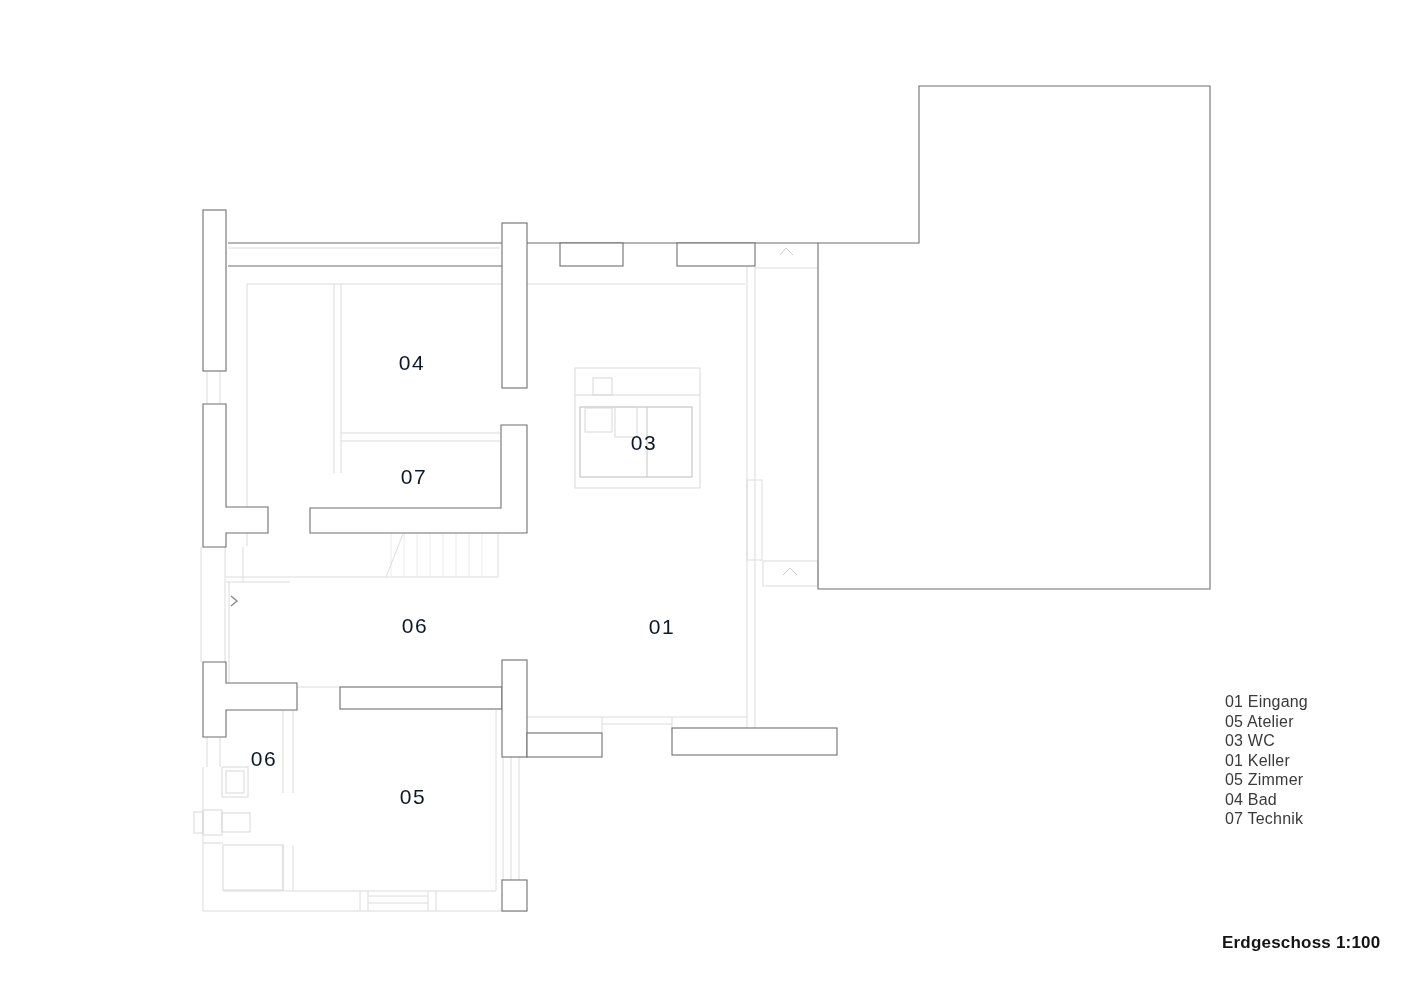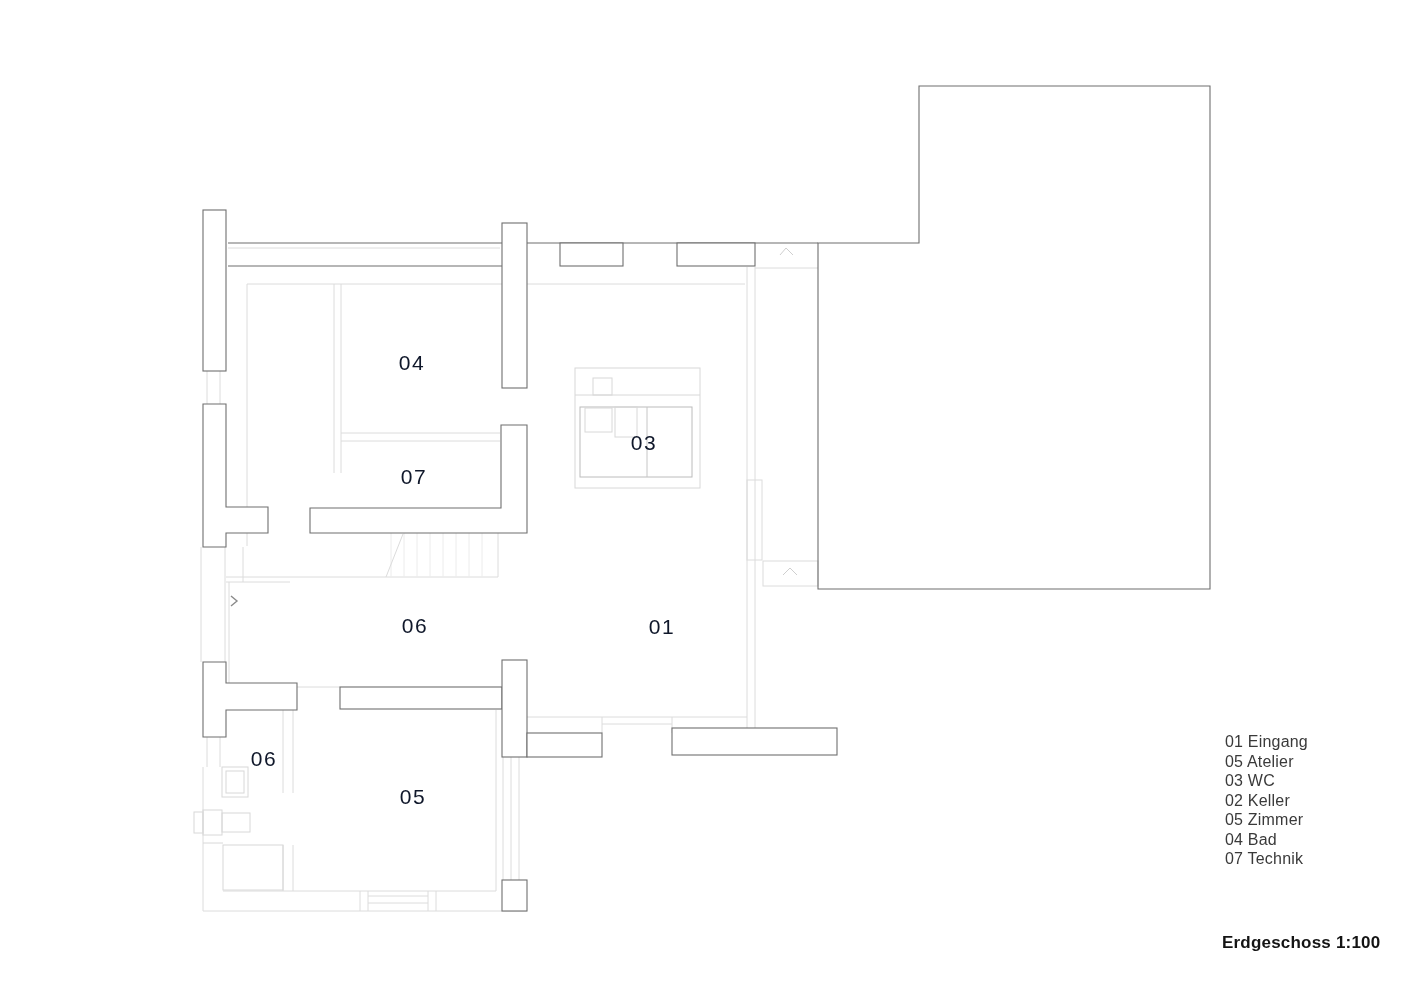--- a/index.html
+++ b/index.html
@@ -11,21 +11,20 @@
   svg.plan{position:absolute;left:0;top:0;}
   .room-label{
     position:absolute;transform:translate(-50%,-50%);
     font-size:21px;letter-spacing:1.5px;color:#0f172a;
     font-weight:400;white-space:nowrap;
   }
   .legend{
     position:absolute;left:1225px;top:692px;
     font-size:16px;line-height:19.5px;color:#3a3a3a;
     letter-spacing:0.2px;
-    margin-top:40px;
   }
   .legend div{white-space:nowrap;}
   .drawing-title{
     position:absolute;left:1222px;top:933px;
     font-size:17px;font-weight:700;color:#141414;
     letter-spacing:0.2px;white-space:nowrap;
   }
 </style>
 </head>
 <body>
@@ -163,20 +162,20 @@
   <div class="room-label" style="left:644px;top:443px">03</div>
   <div class="room-label" style="left:412px;top:363px">04</div>
   <div class="room-label" style="left:413px;top:797px">05</div>
   <div class="room-label" style="left:264px;top:759px">06</div>
   <div class="room-label" style="left:414px;top:477px">07</div>
 
   <div class="legend">
     <div>01 Eingang</div>
     <div>05 Atelier</div>
     <div>03 WC</div>
-    <div>02 Keller</div>
+    <div>01 Keller</div>
     <div>05 Zimmer</div>
     <div>04 Bad</div>
     <div>07 Technik</div>
   </div>
 
   <div class="drawing-title">Erdgeschoss 1:100</div>
 </div>
 
 </body></html>

